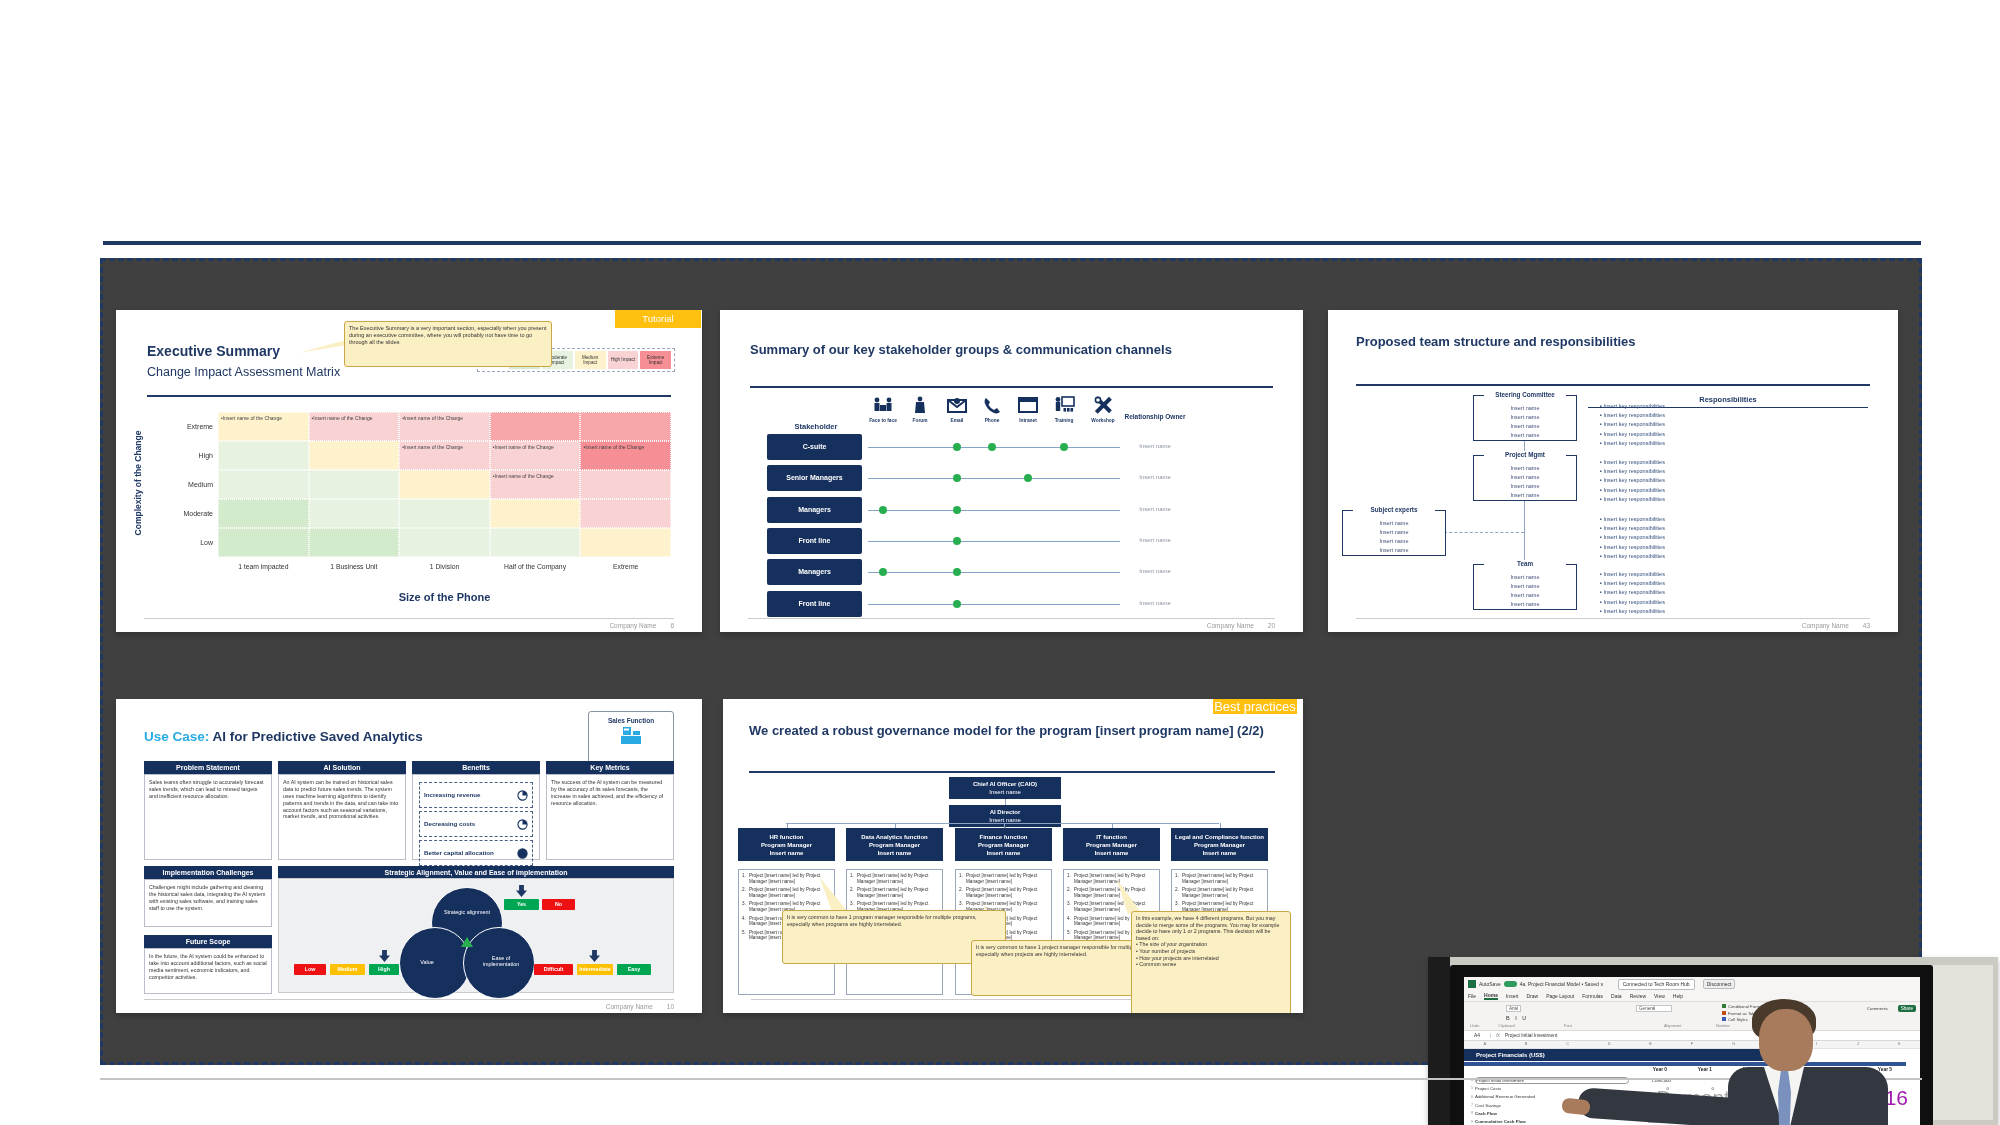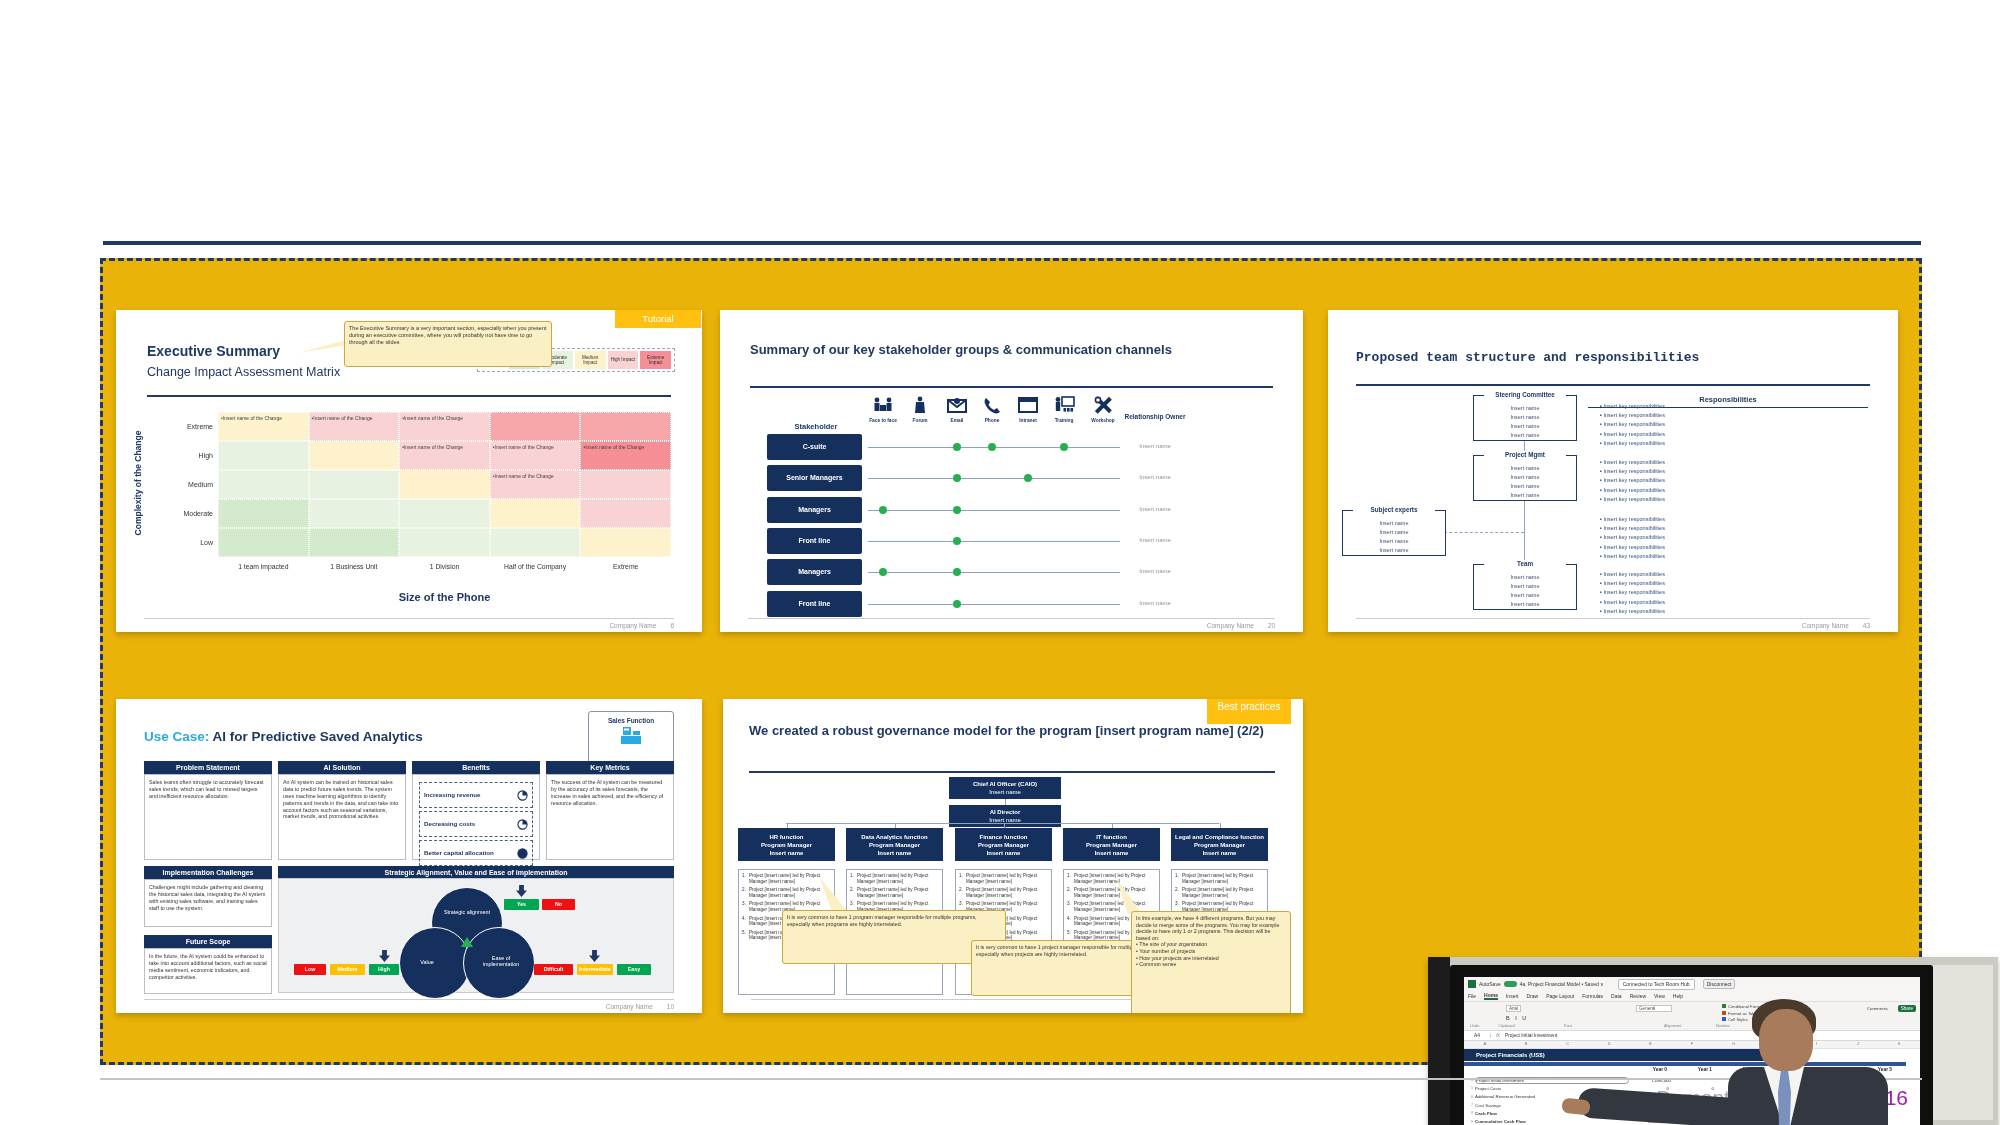--- a/index.html
+++ b/index.html
@@ -1,21 +1,21 @@
 <!DOCTYPE html>
 <html style="--navy: #1F3864; --navy_deep: #16305E; --cyan: #29ABE2; --orange: #FFC010; --green: #27AE4F; --chip_red: #EE1111; --chip_yellow: #FFC000; --chip_green: #00A651; --line_blue: #85A3C6;"><head>
 <meta charset="utf-8">
 <style>
   html,body{margin:0;padding:0;background:#fff;}
   .stage{position:relative;width:2000px;height:1125px;background:#fff;overflow:hidden;
          font-family:"Liberation Sans","DejaVu Sans",sans-serif;}
   
   .page-title{position:absolute;left:103px;top:112px;margin:0;font-size:43px;font-weight:bold;color:var(--navy);letter-spacing:-.5px;}
   .title-rule{position:absolute;left:103px;top:241px;width:1818px;height:4px;background:var(--navy);}
-  .preview-box{position:absolute;left:100px;top:258px;width:1816px;height:801px;border:3px dashed var(--navy);background:#eab308;}
+  .preview-box{position:absolute;left:100px;top:258px;width:1816px;height:801px;border:3px dashed var(--navy);background:#404040;}
   .page-footer-line{position:absolute;left:100px;top:1078px;width:1822px;height:0;border-top:2px solid #c4c4c4;}
   .pf-company{position:absolute;top:1086px;right:165px;font-size:21px;color:#a3a3a3;}
   .pf-num{position:absolute;top:1086px;right:92px;font-size:21px;color:#a21caf;}
   
   .slide{position:absolute;background:#fff;box-shadow:0 3px 6px rgba(0,0,0,.22);overflow:hidden;}
   .sl-rule{position:absolute;height:2px;background:var(--navy);}
   .sl-foot-line{position:absolute;left:28px;right:28px;bottom:13px;border-top:1px solid #cccccc;}
   .sl-foot{position:absolute;right:28px;bottom:3px;font-size:6.5px;color:#9a9a9a;}
   .sl-foot b{font-weight:normal;margin-left:14px;}
   .badge{position:absolute;top:0;right:1px;width:86px;height:18px;line-height:18px;text-align:center;
@@ -47,21 +47,21 @@
   .s2-rule{left:30px;right:30px;width:523px;top:76px;}
   .s2-stake{position:absolute;left:50px;top:112px;width:92px;text-align:center;font-size:7.5px;font-weight:bold;color:var(--navy);}
   .chan{position:absolute;top:84px;width:24px;height:22px;display:flex;align-items:center;justify-content:center;}
   .chan-lab{position:absolute;top:108px;width:40px;text-align:center;font-size:4.8px;font-weight:bold;color:var(--navy);}
   .s2-owner-h{position:absolute;left:403px;top:103px;width:64px;text-align:center;font-size:6.5px;font-weight:bold;color:var(--navy);line-height:1.2;}
   .s2-row-box{position:absolute;left:47px;width:95px;height:26px;line-height:26px;font-size:7px;}
   .s2-line{position:absolute;left:148px;width:252px;height:1px;background:var(--line_blue);}
   .s2-dot{position:absolute;width:8px;height:8px;border-radius:50%;background:var(--green);}
   .s2-owner{position:absolute;left:403px;width:64px;text-align:center;font-size:6px;color:#8b93a1;}
   
-  .s3-title{position:absolute;left:28px;top:40px;font-size:13px;font-weight:bold;color:var(--navy);font-family:Liberation Mono, monospace;}
+  .s3-title{position:absolute;left:28px;top:24px;font-size:13px;font-weight:bold;color:var(--navy);}
   .s3-rule{left:28px;width:514px;top:74px;}
   .s3-resp{position:absolute;left:260px;top:85px;width:280px;text-align:center;font-size:7.5px;font-weight:bold;color:var(--navy);}
   .s3-resp-rule{position:absolute;left:260px;top:97px;width:280px;border-top:1px solid var(--navy);}
   .obox{position:absolute;width:102px;border:1px solid var(--navy);background:#fff;}
   .obox .ot{position:absolute;top:-5px;left:10px;right:10px;text-align:center;background:#fff;font-size:6.3px;font-weight:bold;color:var(--navy);}
   .obox .on{margin-top:8px;text-align:center;font-size:5.5px;color:#44537a;line-height:9px;}
   .conn{position:absolute;background:#8fa3c2;}
   .conn-dash{position:absolute;border-top:1px dashed #8fa3c2;}
   .bgroup{position:absolute;left:272px;width:260px;font-size:5.5px;color:#34507e;line-height:9.2px;}
   
@@ -461,21 +461,21 @@
           <div class="darr" style="left: 263px; top: 251px;"></div>
           <div class="darr" style="left: 473px; top: 251px;"></div>
         </div>
       <div class="sl-foot-line"></div>
       <div class="sl-foot">
         <span>Company Name</span><b>10</b>
       </div>
     </section>
 
     <section class="slide" style="left:620px;top:438px;width:580px;height:314px;">
-      <div class="badge" style="width:84px;height:25px;line-height:15px;right:12px;font-size:10px;">Best practices</div>
+      <div class="badge" style="width:84px;height:15px;line-height:15px;right:6px;font-size:13px;">Best practices</div>
       <div class="s5-title">We created a robust governance model for the program [insert program name] (2/2)</div>
       <div class="sl-rule s5-rule"></div>
       <div class="gbox" style="left:226px;top:78px;width:112px;height:22px;">
         <span>Chief AI Officer (CAIO)</span>
         <span style="font-weight:normal">Insert name</span>
       </div>
       <div class="conn" style="left:282px;top:100px;width:1px;height:6px;"></div>
       <div class="gbox" style="left:226px;top:106px;width:112px;height:22px;">
         <span>AI Director</span>
         <span style="font-weight:normal">Insert name</span>

